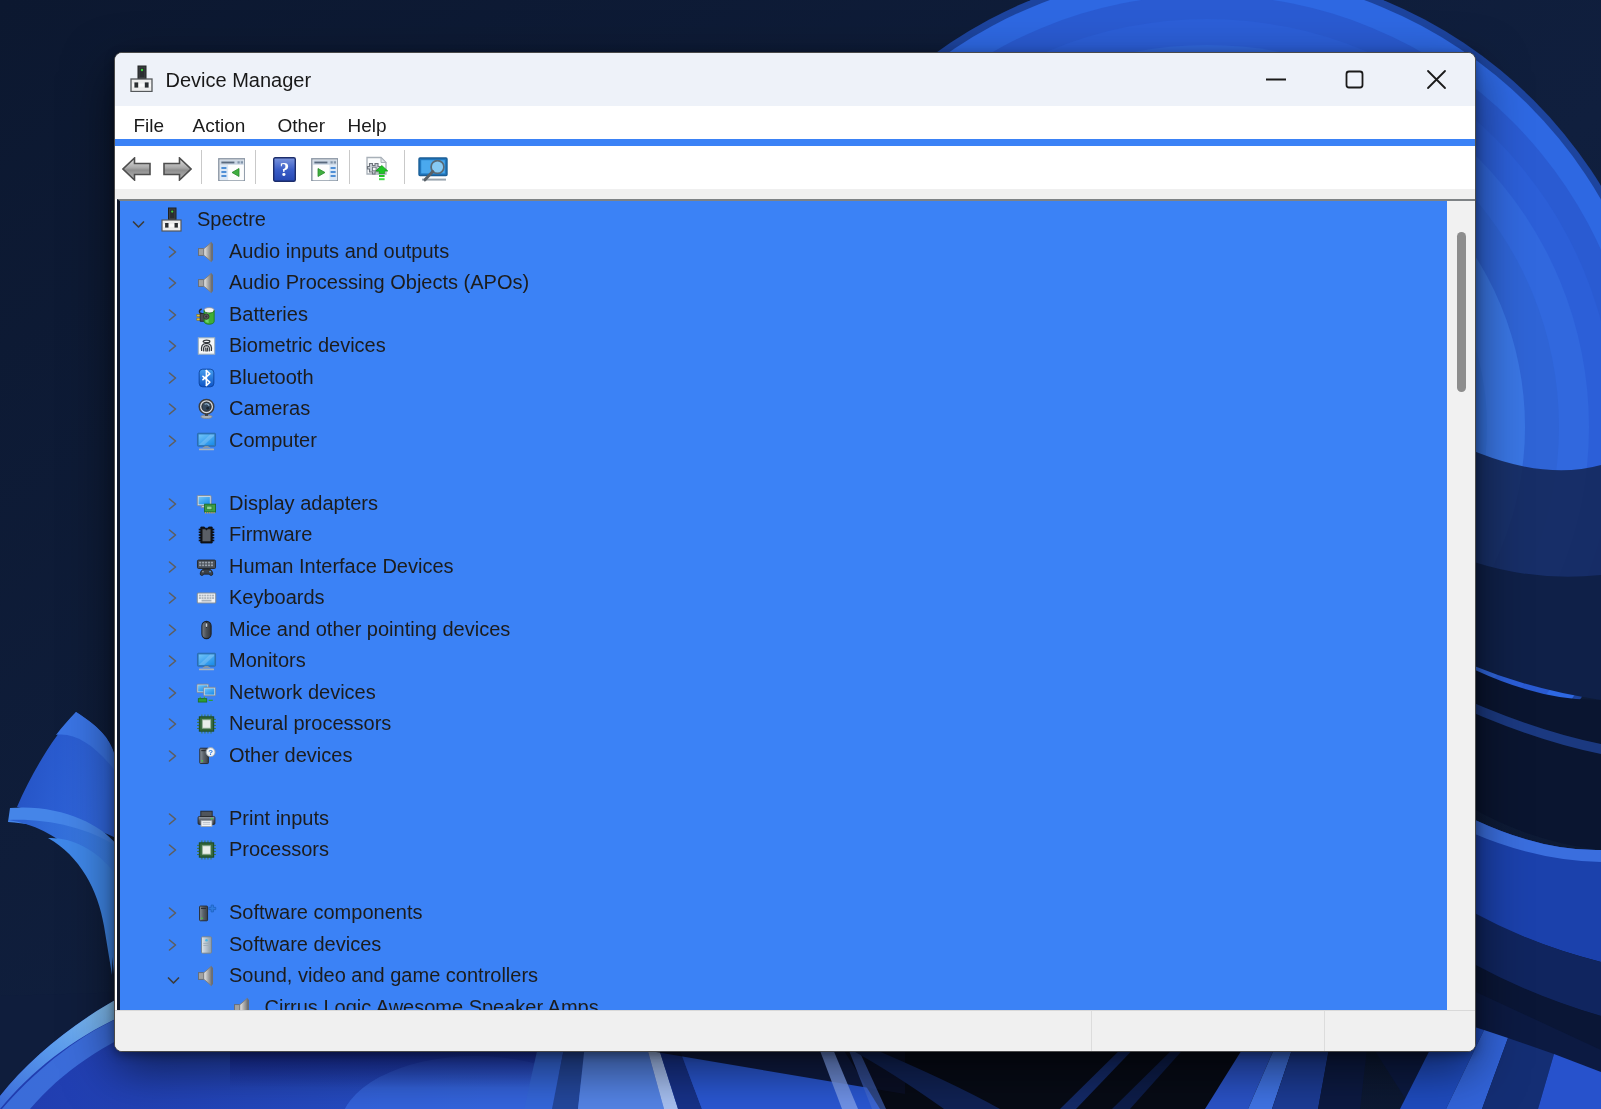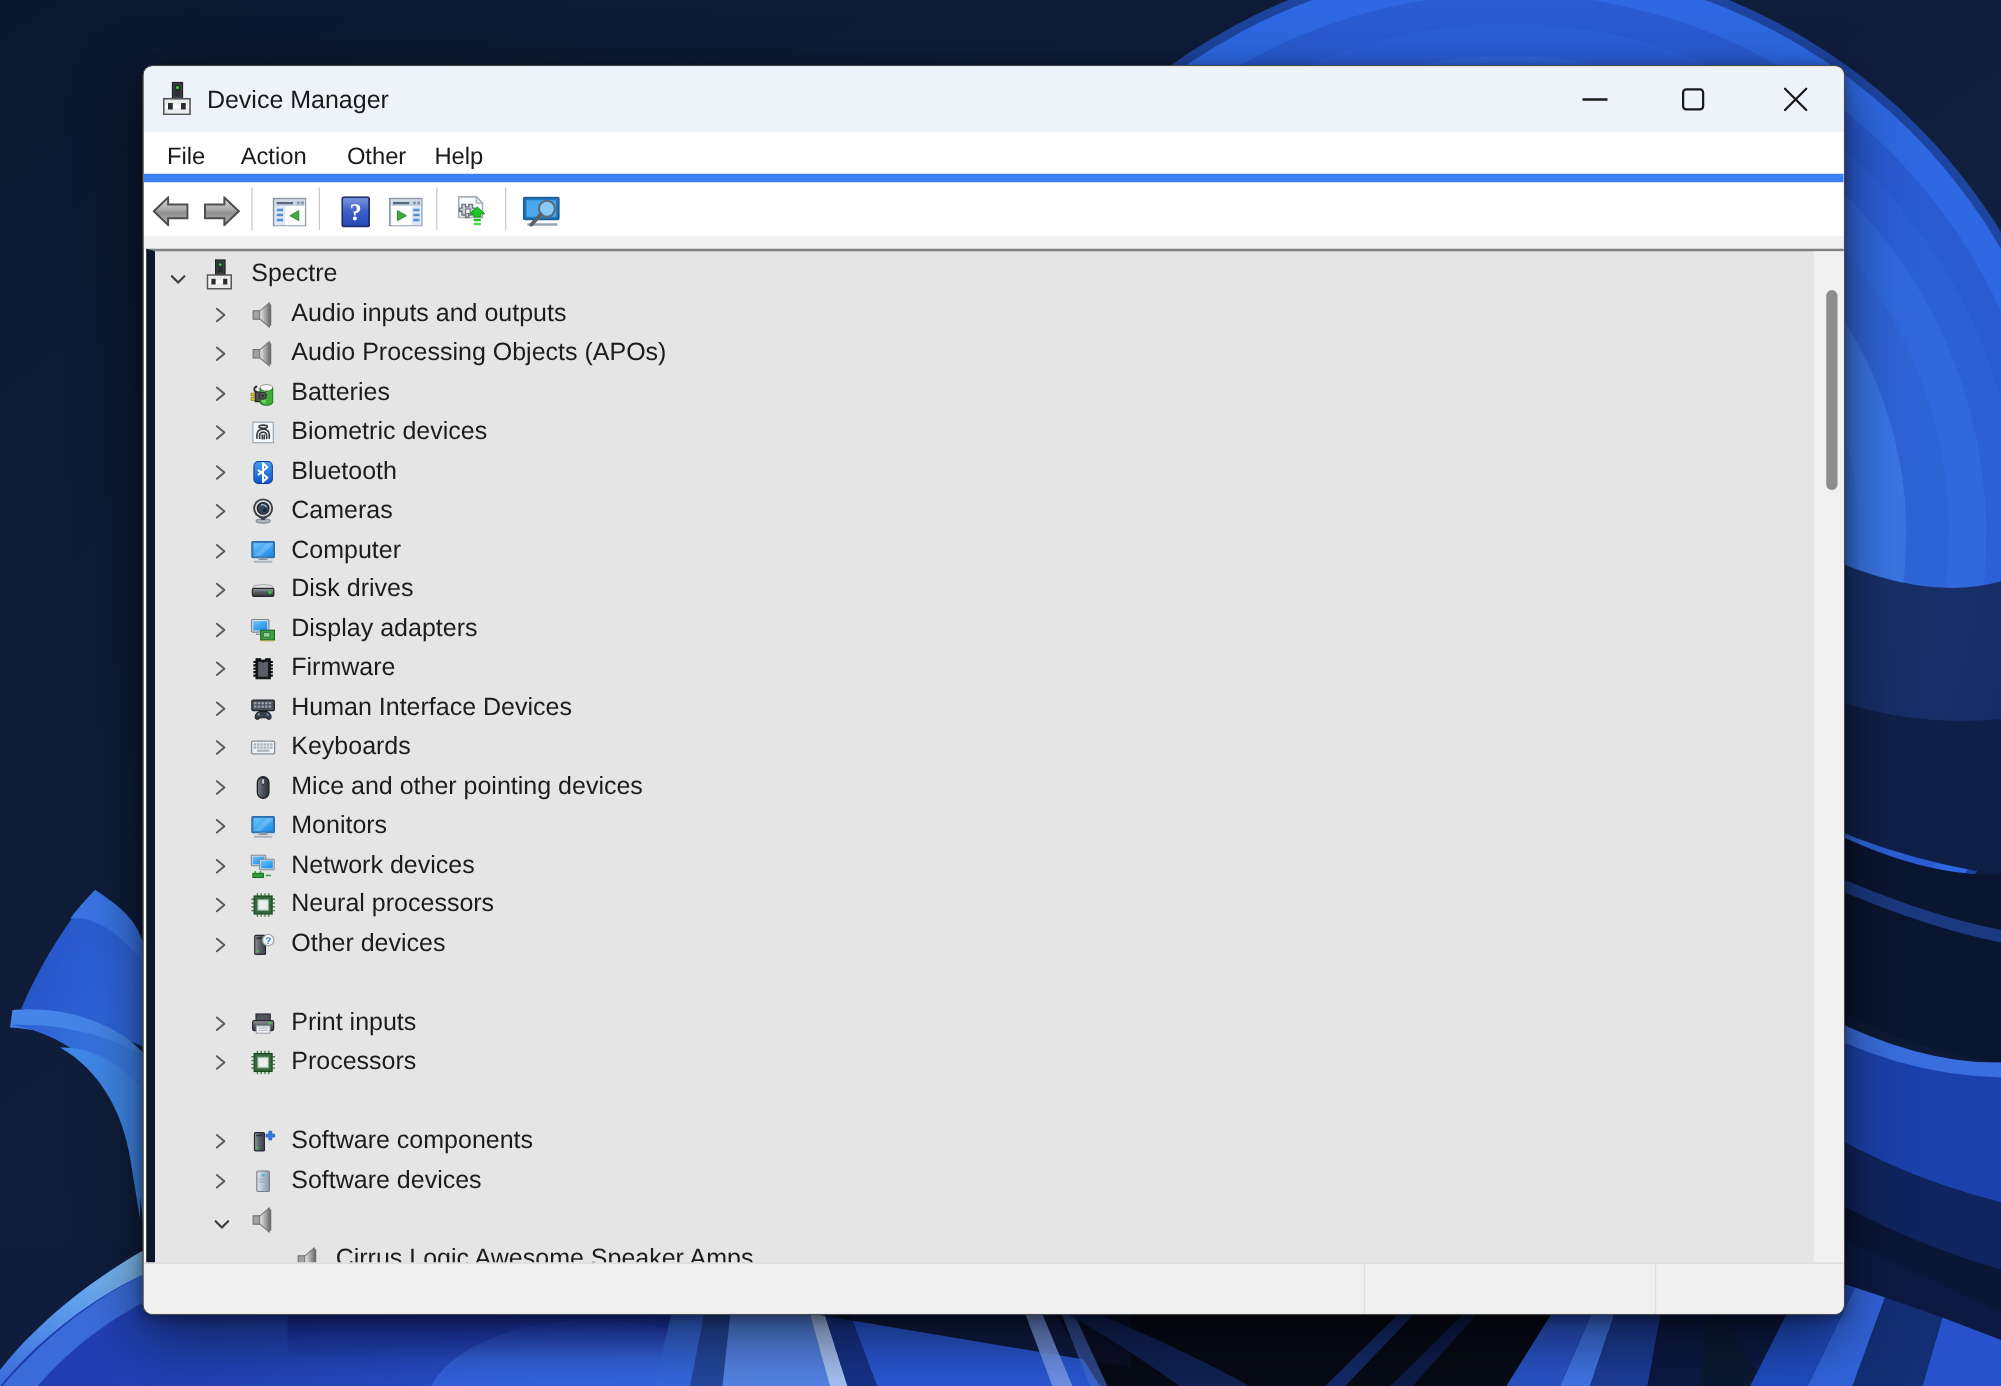--- a/index.html
+++ b/index.html
@@ -13,21 +13,21 @@
   #titletext{position:absolute;left:51px;top:0;line-height:55px;font-size:20px;color:#191919;}
   .capbtn{position:absolute;top:0;}
   #menubar{position:absolute;left:0;top:53px;width:100%;height:40px;background:#fff;
            border-bottom:7px solid #3b82f6;box-sizing:border-box;}
   .mitem{position:absolute;top:0;line-height:39px;font-size:19px;color:#1a1a1a;}
   #toolbar{position:absolute;left:0;top:93px;width:100%;height:43px;background:#fff;}
   .tsep{position:absolute;top:4px;height:34px;width:1px;background:#c9c9c9;}
   .ticon{position:absolute;}
   #midstrip{position:absolute;left:0;top:136px;width:100%;height:10px;background:#f0f0f0;}
   #treewrap{position:absolute;left:2.5px;top:146px;width:1356px;height:810.5px;
-            background:#e5e5e5;border-top:2px solid #7e8285;border-left:7px solid #0f172a;
+            background:#3b82f6;border-top:2px solid #7e8285;border-left:3px solid #0f172a;
             box-sizing:content-box;overflow:hidden;}
   .row{position:absolute;left:0;height:31.5px;width:100%;}
   .chev{position:absolute;}
   .ic{position:absolute;}
   .lbl{position:absolute;top:0;line-height:31.5px;font-size:20px;color:#1c1c1c;white-space:nowrap;}
   #scrolltrack{position:absolute;right:0;top:0;width:29px;height:100%;background:#f1f1f1;}
   #scrollthumb{position:absolute;left:10px;top:31px;width:9px;height:160px;background:#8d8d8d;border-radius:4.5px;}
   #statusbar{position:absolute;left:0;top:956.5px;width:100%;height:42.5px;background:#f0f0f0;
              border-top:1px solid #d9d9d9;box-sizing:border-box;}
   .ssep{position:absolute;top:0;height:100%;width:1px;background:#dcdcdc;}
@@ -557,29 +557,20 @@
       </div>
       <div class="row" style="top:223.5px;">
         <span class="chev" style="left:47px;top:9px;"><svg width="11" height="14" viewBox="0 0 11 14">
             <path d="M2.5,2 L8.5,7 L2.5,12" fill="none" stroke="#5e5e5e" stroke-width="1.6" stroke-linecap="round" stroke-linejoin="round"></path>
           </svg></span>
         <svg class="ic" style="left:76px;top:5px;" width="21" height="22">
           <use href="#i-mon"></use>
         </svg>
         <span class="lbl" style="left:109px;">Computer</span>
       </div>
-      <div class="row" style="top:255.0px;">
-        <span class="chev" style="left:47px;top:9px;"><svg width="11" height="14" viewBox="0 0 11 14">
-            <path d="M2.5,2 L8.5,7 L2.5,12" fill="none" stroke="#5e5e5e" stroke-width="1.6" stroke-linecap="round" stroke-linejoin="round"></path>
-          </svg></span>
-        <svg class="ic" style="left:76px;top:5px;" width="21" height="22">
-          <use href="#i-hdd"></use>
-        </svg>
-        <span class="lbl" style="left:109px;">Disk drives</span>
-      </div>
       <div class="row" style="top:286.5px;">
         <span class="chev" style="left:47px;top:9px;"><svg width="11" height="14" viewBox="0 0 11 14">
             <path d="M2.5,2 L8.5,7 L2.5,12" fill="none" stroke="#5e5e5e" stroke-width="1.6" stroke-linecap="round" stroke-linejoin="round"></path>
           </svg></span>
         <svg class="ic" style="left:76px;top:5px;" width="21" height="22">
           <use href="#i-gpu"></use>
         </svg>
         <span class="lbl" style="left:109px;">Display adapters</span>
       </div>
       <div class="row" style="top:318.0px;">
@@ -690,20 +681,21 @@
         </svg>
         <span class="lbl" style="left:109px;">Software devices</span>
       </div>
       <div class="row" style="top:759.0px;">
         <span class="chev" style="left:47px;top:11px;"><svg width="13" height="9" viewBox="0 0 13 9">
             <path d="M1.5,2 L6.5,7 L11.5,2" fill="none" stroke="#3c3c3c" stroke-width="1.7" stroke-linecap="round" stroke-linejoin="round"></path>
           </svg></span>
         <svg class="ic" style="left:76px;top:5px;" width="21" height="22">
           <use href="#i-spk"></use>
         </svg>
+        <span class="lbl" style="left:109px;">Sound, video and game controllers</span>
       </div>
       <div class="row" style="top:790.5px;">
         <svg class="ic" style="left:111.5px;top:5px;" width="21" height="22">
           <use href="#i-spk"></use>
         </svg>
         <span class="lbl" style="left:144.5px;">Cirrus Logic Awesome Speaker Amps</span>
       </div>
       <div id="scrolltrack">
         <div id="scrollthumb"></div>
       </div>

